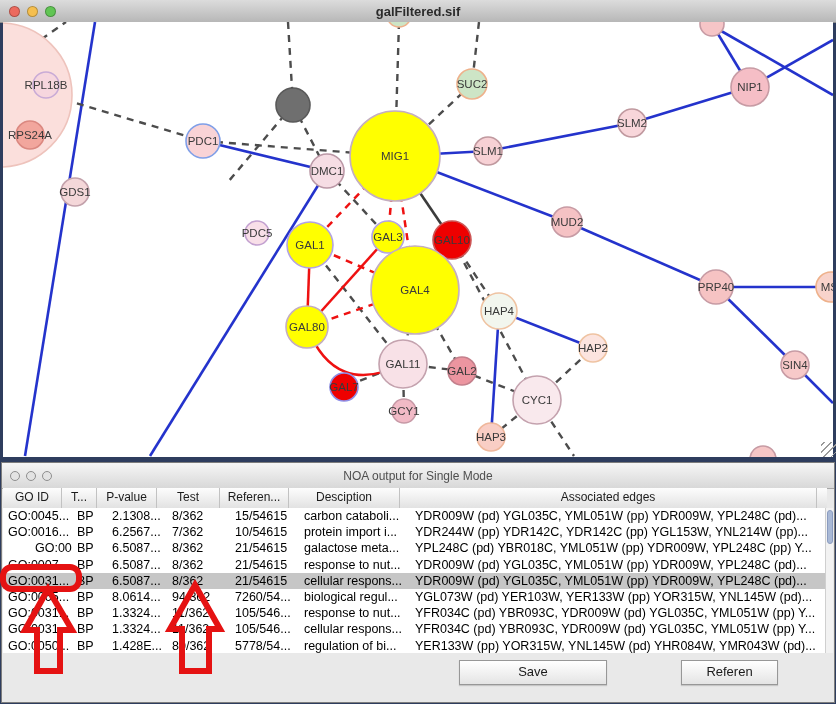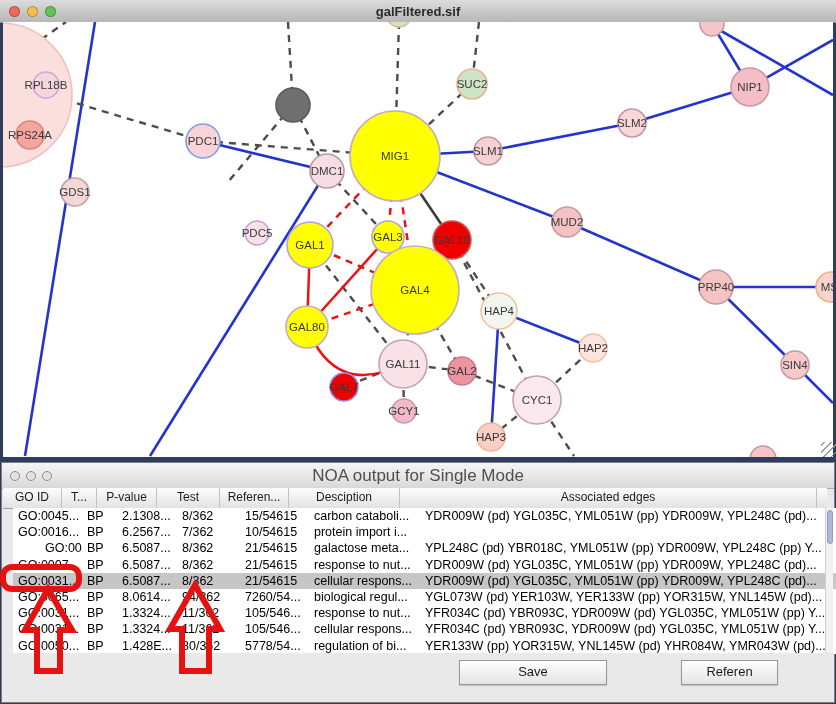--- a/index.html
+++ b/index.html
@@ -28,26 +28,26 @@
     background:repeating-linear-gradient(135deg,transparent 0 2px,#9a9a9a 2px 3px,transparent 3px 5px);}
   
   #noa-window{left:1px;top:462px;width:834px;height:241px;background:#e9e9e9;
     border:1px solid #7d7d7d;box-sizing:border-box;}
   #noa-titlebar{position:absolute;left:0;top:0;right:0;height:25px;
     background:linear-gradient(#f6f6f6,#d8d8d8);border-bottom:1px solid #a8a8a8;
     display:flex;align-items:center;}
   .tl2{width:10px;height:10px;border-radius:50%;margin-left:6px;
     border:1.5px solid #8e8e8e;background:#e3e3e3;box-sizing:border-box;}
   .tl2:first-child{margin-left:8px;}
-  #noa-title{position:absolute;left:0;right:0;text-align:center;font-size:17px;color:#4f4f4f;pointer-events:none;}
+  #noa-title{position:absolute;left:0;right:0;text-align:center;font-size:12px;color:#4f4f4f;pointer-events:none;}
   #thead{position:absolute;left:1px;top:25px;width:824px;height:20px;display:flex;
     background:linear-gradient(#fdfdfd,#e2e2e2);border-bottom:1px solid #9c9c9c;}
   .hcell{box-sizing:border-box;border-right:1px solid #c2c2c2;font-size:12px;color:#1c1c1c;
     text-align:center;line-height:19px;white-space:nowrap;overflow:hidden;}
-  #tbody{position:absolute;left:11px;top:45px;width:824px;height:146px;background:#d946ef;overflow:hidden;}
+  #tbody{position:absolute;left:1px;top:45px;width:824px;height:146px;background:#d946ef;overflow:hidden;}
   .trow{display:flex;height:16.2px;background:#fff;}
   .trow.sel{background:#c6c6c6;}
   .tcell{box-sizing:border-box;padding-left:5px;font-size:12.5px;color:#000;
     line-height:16px;white-space:nowrap;overflow:hidden;}
   #vscroll{position:absolute;right:1px;top:45px;width:8px;height:146px;background:#f2f2f2;
     border-left:1px solid #cfcfcf;box-sizing:border-box;}
   #vthumb{position:absolute;left:0.5px;top:2px;width:6px;height:34px;border-radius:3px;
     background:#a9b9d6;border:1px solid #8b9cc0;box-sizing:border-box;}
   #btn-panel{position:absolute;left:0;right:0;top:190px;bottom:0;background:#e9e9e9;}
   .mac-btn{position:absolute;height:23px;border:1px solid #979797;border-radius:0;
@@ -212,20 +212,21 @@
         <div class="tcell" style="width: 111px;">carbon cataboli...</div>
         <div class="tcell" style="width: 417px;">YDR009W (pd) YGL035C, YML051W (pp) YDR009W, YPL248C (pd)...</div>
       </div>
       <div class="trow">
         <div class="tcell" style="width: 69px;">GO:0016...</div>
         <div class="tcell" style="width: 35px;">BP</div>
         <div class="tcell" style="width: 60px;">6.2567...</div>
         <div class="tcell" style="width: 63px;">7/362</div>
         <div class="tcell" style="width: 69px;">10/54615</div>
         <div class="tcell" style="width: 111px;">protein import i...</div>
+        <div class="tcell" style="width: 417px;">YDR244W (pp) YDR142C, YDR142C (pp) YGL153W, YNL214W (pp)...</div>
       </div>
       <div class="trow">
         <div class="tcell" style="width: 69px; padding-left: 32px;">GO:0006...</div>
         <div class="tcell" style="width: 35px;">BP</div>
         <div class="tcell" style="width: 60px;">6.5087...</div>
         <div class="tcell" style="width: 63px;">8/362</div>
         <div class="tcell" style="width: 69px;">21/54615</div>
         <div class="tcell" style="width: 111px;">galactose meta...</div>
         <div class="tcell" style="width: 417px;">YPL248C (pd) YBR018C, YML051W (pp) YDR009W, YPL248C (pp) Y...</div>
       </div>

